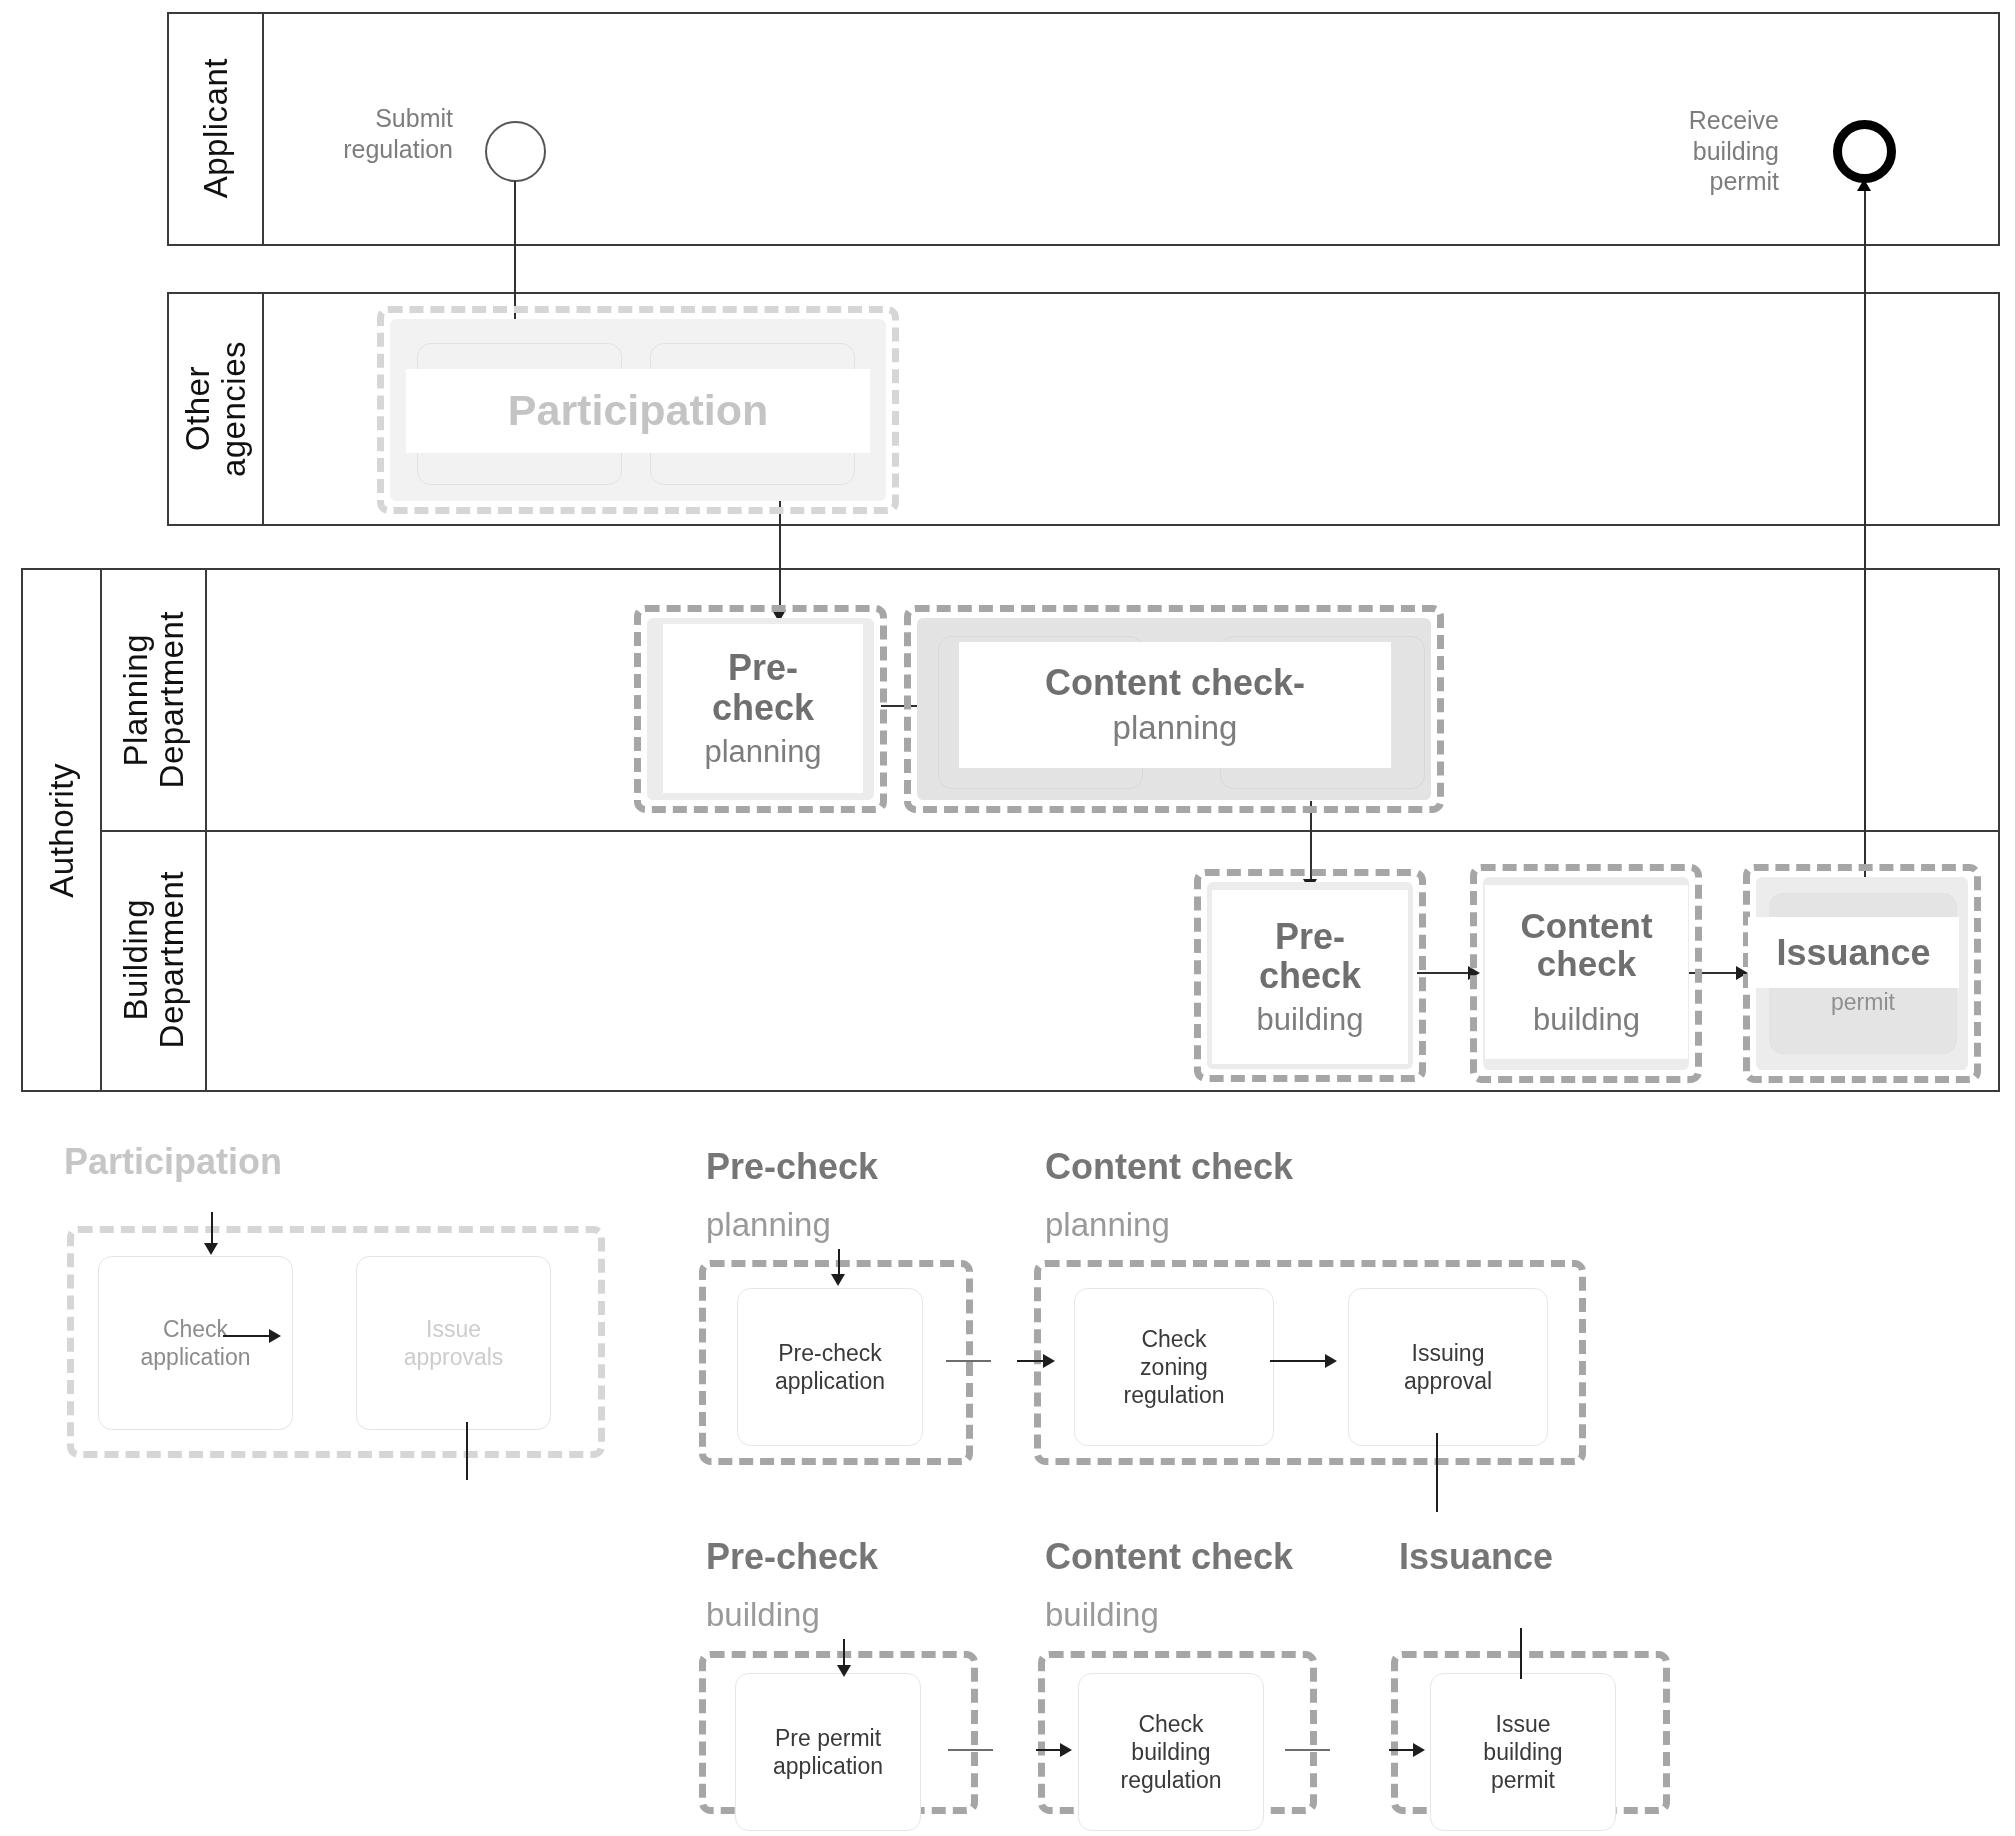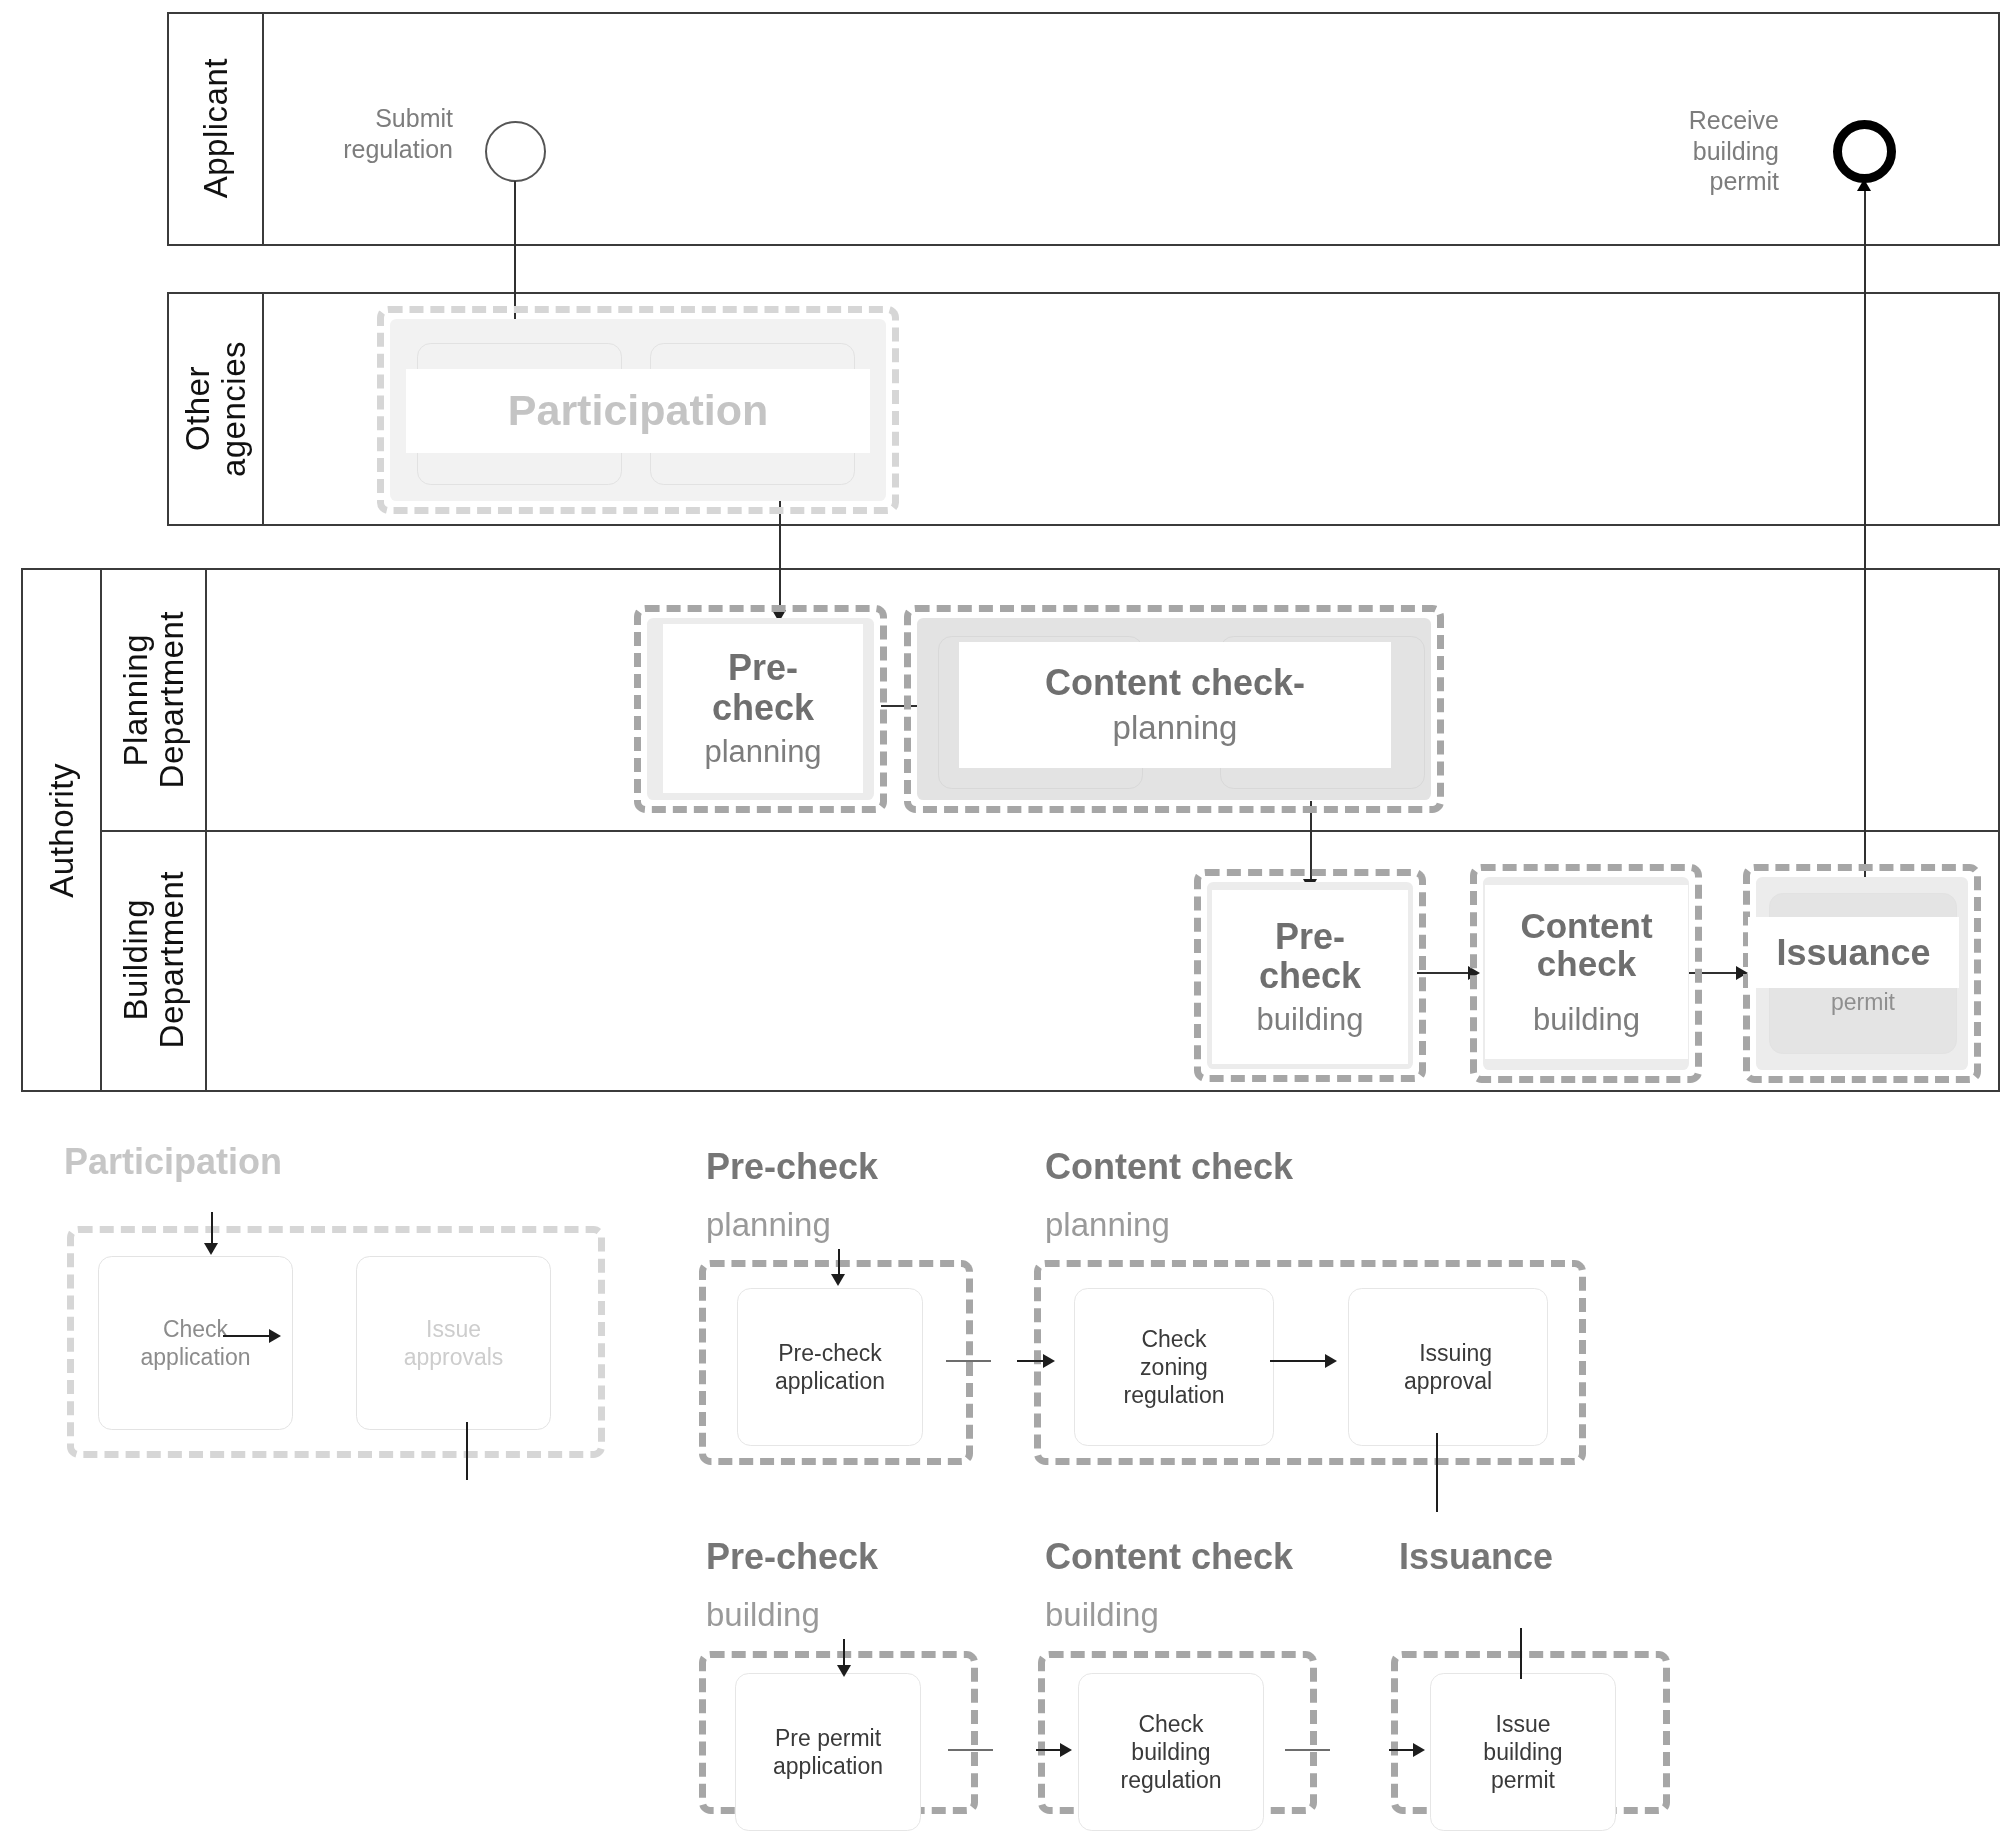--- a/index.html
+++ b/index.html
@@ -216,21 +216,21 @@
   <div class="conn h" style="left:946px;top:1360px;width:45px;background:#6d6d6d;"></div>
 
   <div class="dt" style="left:1045px;top:1127px;">
     <span class="a">Content check</span>
     <span class="b">planning</span>
   </div>
   <div class="sub" style="left:1034px;top:1260px;width:552px;height:205px;">
     <div class="task" style="left:33px;top:21px;width:200px;height:158px;color:#3a3a3a;border-color:#e6e6e6;">Check
 zoning
 regulation</div>
-    <div class="task" style="left:307px;top:21px;width:200px;height:158px;color:#3a3a3a;border-color:#e6e6e6;text-align:right;">Issuing
+    <div class="task" style="left:307px;top:21px;width:200px;height:158px;color:#3a3a3a;border-color:#e6e6e6;">Issuing
 approval</div>
   </div>
   <div class="conn h" style="left:1017px;top:1360px;width:33px;background:#1d1d1d;"></div>
   <div class="arrowhead ah-right" style="left:1043px;top:1354px;"></div>
   <div class="conn h" style="left:1270px;top:1360px;width:63px;background:#1d1d1d;"></div>
   <div class="arrowhead ah-right" style="left:1325px;top:1354px;"></div>
   <div class="conn v" style="left:1436px;top:1433px;height:79px;background:#1d1d1d;"></div>
 
   <div class="dt" style="left:706px;top:1517px;">
     <span class="a">Pre-check</span>

